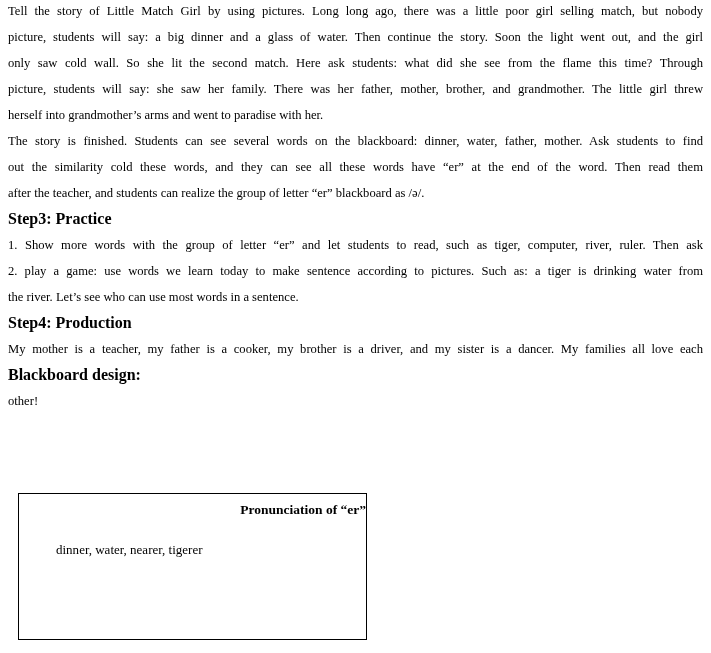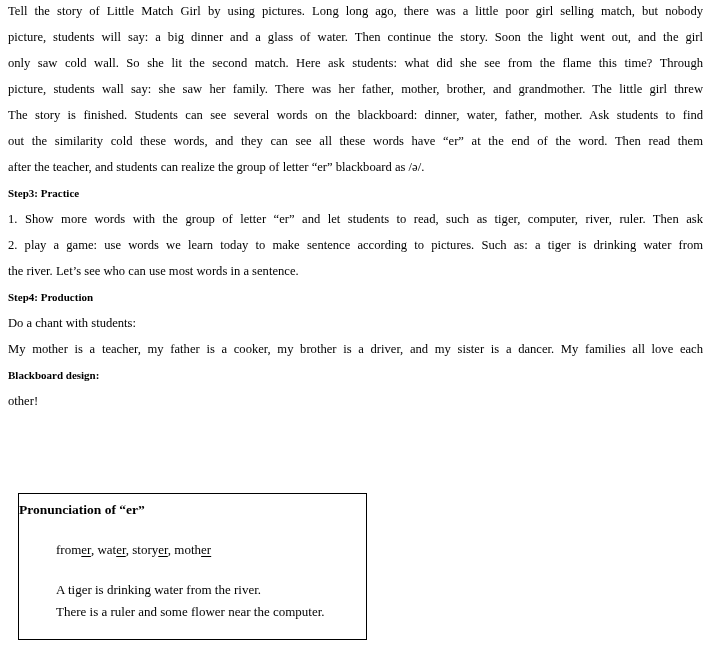--- a/index.html
+++ b/index.html
@@ -23,75 +23,70 @@
     line-height: 26px;
     font-size: 12.6px;
     overflow: hidden;
   }
   .line.j {
     text-align: justify;
     text-align-last: justify;
   }
   .line.b {
     font-weight: bold;
-    font-size: 11px;
+    font-size: 16px;
   }
   .bb-box {
     position: absolute;
     left: 18px;
     top: 493px;
     width: 347px;
     height: 145px;
     border: 1.5px solid #000000;
     background: #ffffff;
   }
   .bb-title {
     margin-top: 8px;
-    text-align: left;
+    text-align: right;
     font-weight: bold;
     font-size: 13.5px;
   }
   .bb-words {
     margin-top: 24px;
     margin-left: 37px;
     font-size: 13px;
   }
   .bb-words .u {
-    text-decoration: underline;
     text-underline-offset: 2px;
   }
   .bb-sentences {
     margin-top: 21px;
     margin-left: 37px;
     font-size: 13px;
     line-height: 22px;
   }
 </style>
 </head>
 <body>
 
 <div class="doc" id="doc-lines">
     <div class="line j">Tell the story of Little Match Girl by using pictures. Long long ago, there was a little poor girl selling match, but nobody</div>
     <div class="line j">picture, students will say: a big dinner and a glass of water. Then continue the story. Soon the light went out, and the girl</div>
     <div class="line j">only saw cold wall. So she lit the second match. Here ask students: what did she see from the flame this time? Through</div>
-    <div class="line j">picture, students wall say: she saw her family. There was her father, mother, brother, and grandmother. The little girl threw</div>
+    <div class="line j">picture, students will say: she saw her family. There was her father, mother, brother, and grandmother. The little girl threw</div>
+    <div class="line">herself into grandmother’s arms and went to paradise with her.</div>
     <div class="line j">The story is finished. Students can see several words on the blackboard: dinner, water, father, mother. Ask students to find</div>
     <div class="line j">out the similarity cold these words, and they can see all these words have “er” at the end of the word. Then read them</div>
     <div class="line">after the teacher, and students can realize the group of letter “er” blackboard as /ə/.</div>
     <div class="line b">Step3: Practice</div>
     <div class="line j">1. Show more words with the group of letter “er” and let students to read, such as tiger, computer, river, ruler. Then ask</div>
     <div class="line j">2. play a game: use words we learn today to make sentence according to pictures. Such as: a tiger is drinking water from</div>
     <div class="line">the river. Let’s see who can use most words in a sentence.</div>
     <div class="line b">Step4: Production</div>
-    <div class="line">Do a chant with students:</div>
     <div class="line j">My mother is a teacher, my father is a cooker, my brother is a driver, and my sister is a dancer. My families all love each</div>
     <div class="line b">Blackboard design:</div>
     <div class="line">other!</div>
   </div>
 
 <div class="bb-box">
   <div class="bb-title">Pronunciation of “er”</div>
-  <div class="bb-words" id="bb-words"><span>from</span><span class="u">er</span><span>, wat</span><span class="u">er</span><span>, story</span><span class="u">er</span><span>, moth</span><span class="u">er</span></div>
-  <div class="bb-sentences" id="bb-sentences">
-      <div>A tiger is drinking water from the river.</div>
-      <div>There is a ruler and some flower near the computer.</div>
-    </div>
+  <div class="bb-words" id="bb-words"><span>dinn</span><span class="u">er</span><span>, wat</span><span class="u">er</span><span>, near</span><span class="u">er</span><span>, tiger</span><span class="u">er</span></div>
 </div>
 
 </body></html>

